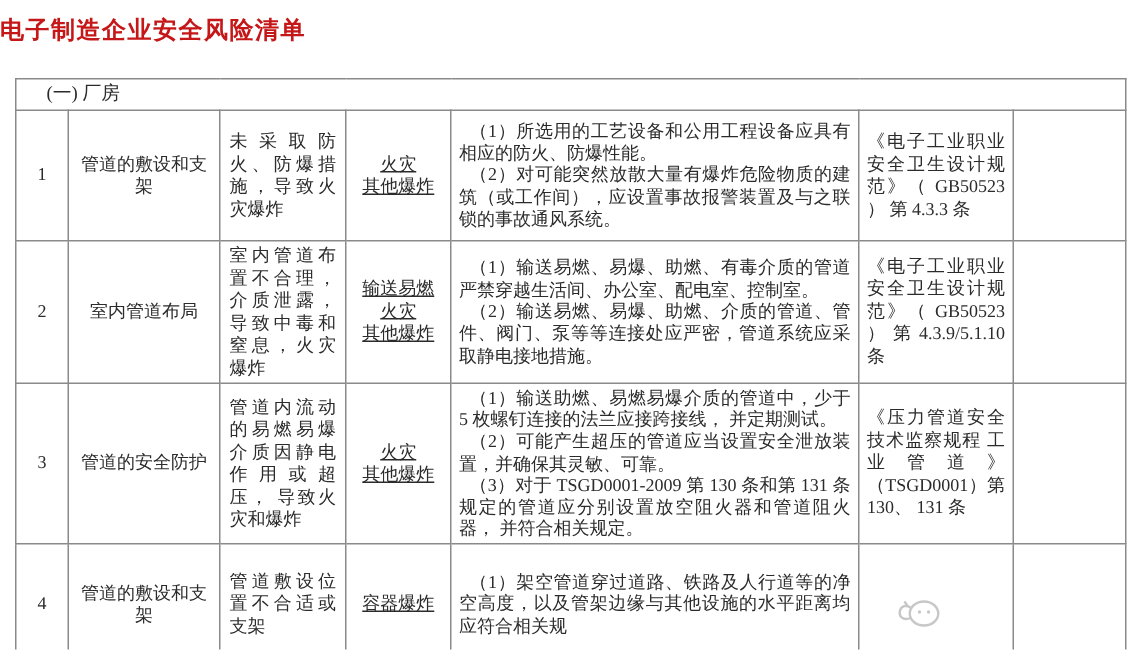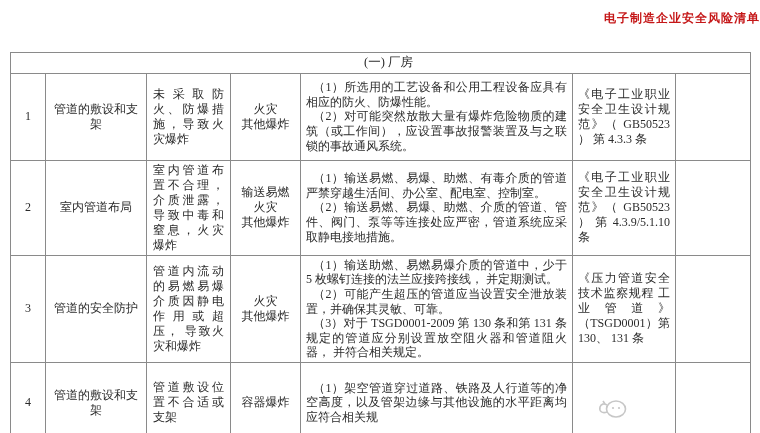--- a/index.html
+++ b/index.html
@@ -2,50 +2,50 @@
 <html><head>
 <meta charset="utf-8">
 <style>
   * { margin: 0; padding: 0; box-sizing: border-box; }
   html, body { width: 760px; height: 433px; overflow: hidden; background: #ffffff; }
   body { font-family: "Liberation Serif", "DejaVu Serif", serif; color: #2b2b2b; }
   .page { position: relative; width: 760px; height: 433px; background: #fff; }
 
   .doc-title {
     position: absolute; top: 10px; left: 0; width: 100%;
-    text-align: right; font-size: 12px; font-weight: bold; color: #c51718;
+    text-align: left; font-size: 16px; font-weight: bold; color: #c51718;
     letter-spacing: 1px;
   }
 
   table.risk-table {
     position: absolute; top: 52px; left: 10px; width: 740px;
     border-collapse: collapse; table-layout: fixed;
     font-size: 12px;
   }
   .risk-table td, .risk-table th {
     border: 1px solid #8a8a8a;
     padding: 2px 4px;
     font-weight: normal;
     vertical-align: middle;
     line-height: 1.25;
     overflow: hidden;
   }
   tr.header-row { height: 32px; }
   tr.header-row th { text-align: center; font-size: 12px; }
   tr.section-row { height: 19px; }
-  tr.section-row td { text-align: center; padding-left: 20px; font-size: 12.5px; }
+  tr.section-row td { text-align: left; padding-left: 20px; font-size: 12.5px; }
   tr.row-1 { height: 87px; }
   tr.row-2 { height: 91px; }
   tr.row-3 { height: 103px; }
   tr.row-4 { height: 80px; }
 
   td.c-no, td.c-accident { text-align: center; }
   td.c-place { text-align: center; padding: 2px 6px; }
   td.c-hazard { text-align: justify; padding: 2px 6px; }
-  td.c-accident { white-space: pre-line; }
+  td.c-accident { white-space: pre-line; text-decoration: underline; }
   td.c-measures { text-align: justify; padding: 2px 5px; vertical-align: middle; }
   td.c-measures p { text-indent: 7px; margin: 0; line-height: 1.22; }
   td.c-basis { text-align: justify; padding: 2px 5px; }
   td.c-resp { }
 
   .watermark {
     position: absolute; top: 392px; left: 596px; width: 160px; height: 32px;
     display: flex; align-items: center; gap: 4px;
     color: #c7c7c7; font-size: 20px;
     font-family: "Liberation Sans", "DejaVu Sans", sans-serif;

